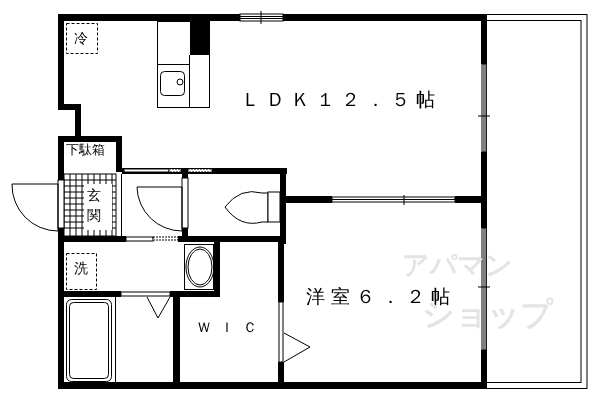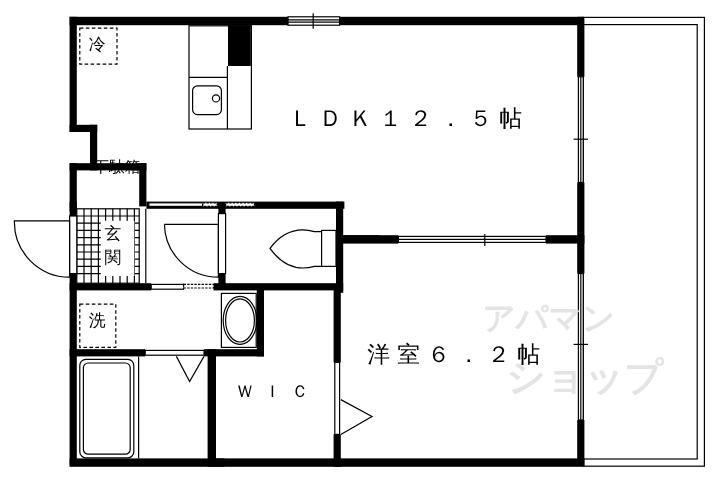--- a/index.html
+++ b/index.html
@@ -175,18 +175,18 @@
     <rect x="279" y="302" width="4" height="60"></rect>
     <path d="M284 333 L310 347 L284 362" fill="none"></path>
   </g>
 </svg>
 
 <div class="lbl room-big" style="left:241px; top:90px;">ＬＤＫ１２．５帖</div>
 <div class="lbl room-big" style="left:306px; top:287px;">洋室６．２帖</div>
 <div class="lbl room-small" style="left:197px; top:320px;">ＷＩＣ</div>
 <div class="lbl tag" style="left:74px; top:31px;">冷</div>
 <div class="lbl tag" style="left:74px; top:261px;">洗</div>
-<div class="lbl tag-sm" style="left:66px; top:133px;margin-left:12px;">下駄箱</div>
+<div class="lbl tag-sm" style="left:66px; top:143px;">下駄箱</div>
 <div class="lbl tag" style="left:87px; top:188px;">玄</div>
 <div class="lbl tag" style="left:87px; top:208px;">関</div>
 
 <div class="wm" style="left:402px; top:252px; font-size:27px;">アパマン</div>
 <div class="wm" style="left:422px; top:298px; font-size:32px;">ショップ</div>
 
 </body></html>

